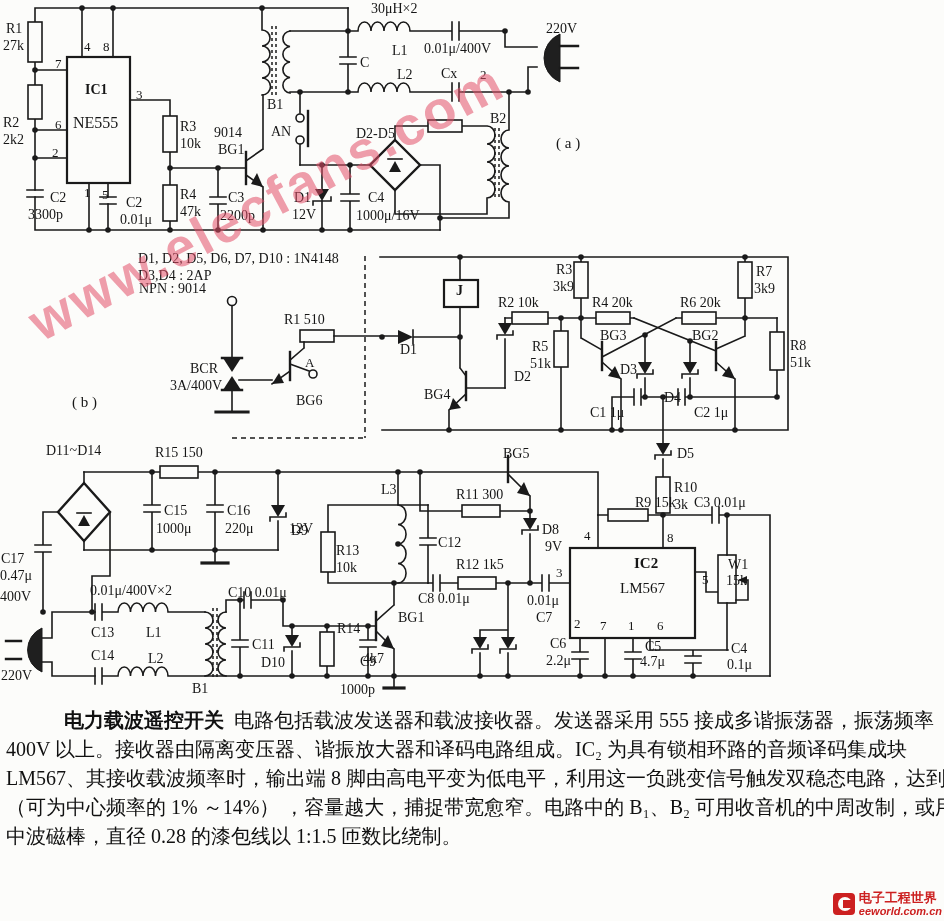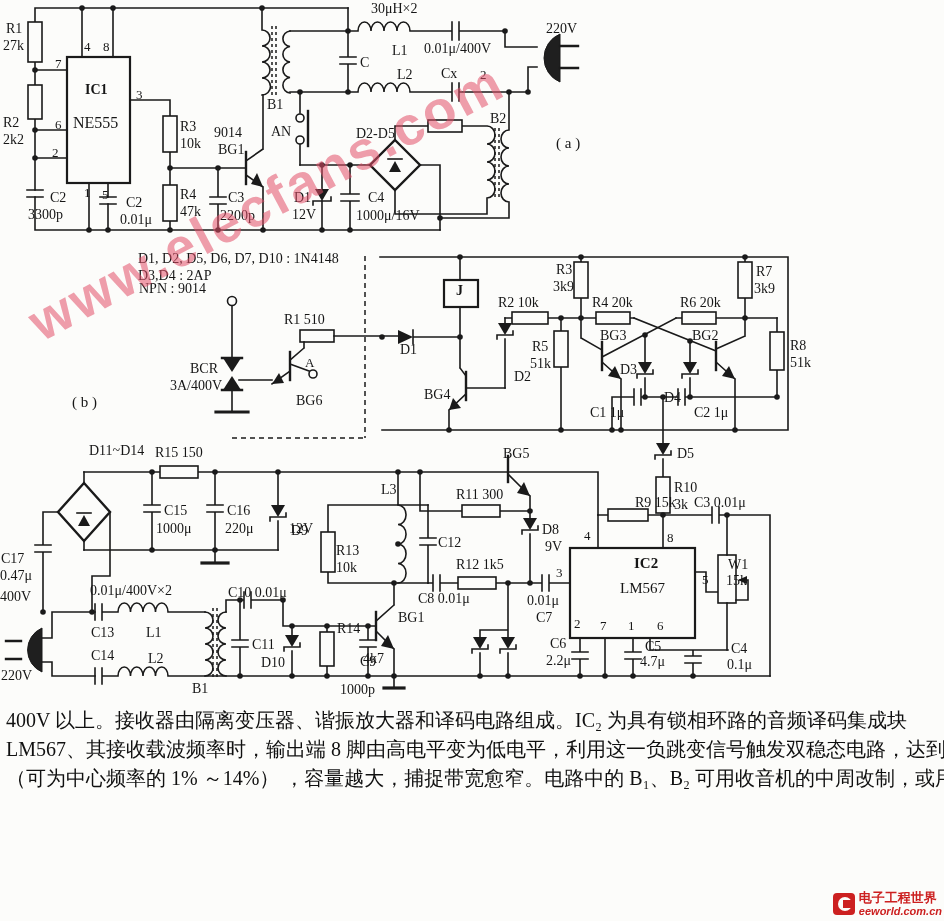--- a/index.html
+++ b/index.html
@@ -368,21 +368,21 @@
       <div class="lbl" style="left: 620px; top: 363px;">D3</div>
       <div class="lbl" style="left: 590px; top: 406px;">C1 1μ</div>
       <div class="lbl" style="left: 756px; top: 265px;">R7</div>
       <div class="lbl" style="left: 754px; top: 282px;">3k9</div>
       <div class="lbl" style="left: 680px; top: 296px;">R6 20k</div>
       <div class="lbl" style="left: 692px; top: 329px;">BG2</div>
       <div class="lbl" style="left: 664px; top: 363px; margin-top: 28px;">D4</div>
       <div class="lbl" style="left: 790px; top: 339px;">R8</div>
       <div class="lbl" style="left: 790px; top: 356px;">51k</div>
       <div class="lbl" style="left: 694px; top: 406px;">C2 1μ</div>
-      <div class="lbl" style="left: 46px; top: 444px; margin-left: 43px;">D11~D14</div>
+      <div class="lbl" style="left: 46px; top: 444px;">D11~D14</div>
       <div class="lbl" style="left: 155px; top: 446px;">R15 150</div>
       <div class="lbl" style="left: 164px; top: 504px;">C15</div>
       <div class="lbl" style="left: 156px; top: 522px;">1000μ</div>
       <div class="lbl" style="left: 227px; top: 504px; text-align: right;">C16</div>
       <div class="lbl" style="left: 225px; top: 522px;">220μ</div>
       <div class="lbl" style="left: 291px; top: 504px; margin-top: 20px;">D9</div>
       <div class="lbl" style="left: 289px; top: 522px;">12V</div>
       <div class="lbl" style="left: 1px; top: 552px;">C17</div>
       <div class="lbl" style="left: 0px; top: 569px;">0.47μ</div>
       <div class="lbl" style="left: 0px; top: 590px;">400V</div>
@@ -434,24 +434,26 @@
       <div class="lbl" style="left: 546px; top: 654px;">2.2μ</div>
       <div class="lbl" style="left: 645px; top: 640px;">C5</div>
       <div class="lbl" style="left: 640px; top: 655px;">4.7μ</div>
       <div class="lbl" style="left: 731px; top: 642px;">C4</div>
       <div class="lbl" style="left: 727px; top: 658px;">0.1μ</div>
     </div>
 
 <div id="watermark">www.elecfans.com</div>
 
 <div id="description">
+  <div class="dline first"><b>电力载波遥控开关</b><span>  电路包括载波发送器和载波接收器。发送器采用 555 接成多谐振荡器，振荡频率</span></div>
   <div id="desc-lines">
         <div class="dline">400V 以上。接收器由隔离变压器、谐振放大器和译码电路组成。IC₂ 为具有锁相环路的音频译码集成块</div>
         <div class="dline">LM567、其接收载波频率时，输出端 8 脚由高电平变为低电平，利用这一负跳变信号触发双稳态电路，达到</div>
         <div class="dline">（可为中心频率的 1% ～14%） ，容量越大，捕捉带宽愈窄。电路中的 B₁、B₂ 可用收音机的中周改制，或用</div>
+        <div class="dline">中波磁棒，直径 0.28 的漆包线以 1:1.5 匝数比绕制。</div>
       </div>
 </div>
 
 <div id="logo">
   <div class="icon"></div>
   <div>
     <div class="t1">电子工程世界</div>
     <div class="t2">eeworld.com.cn</div>
   </div>
 </div>

